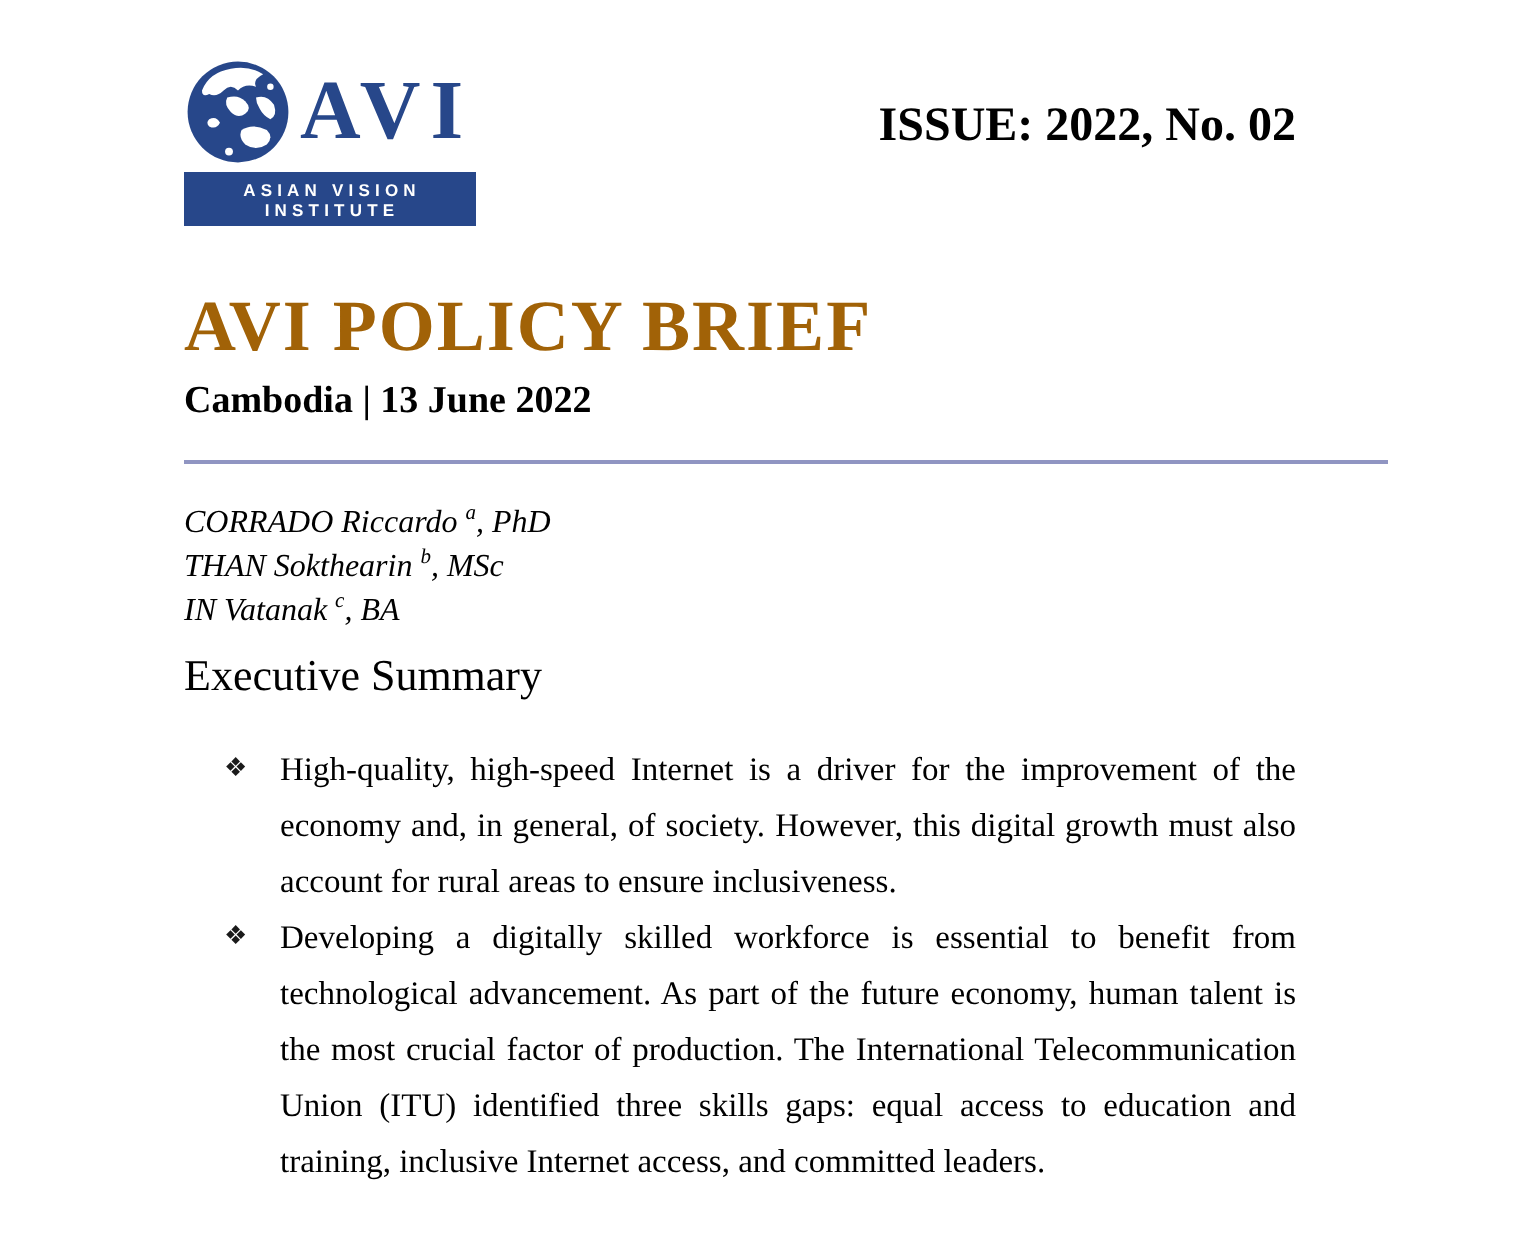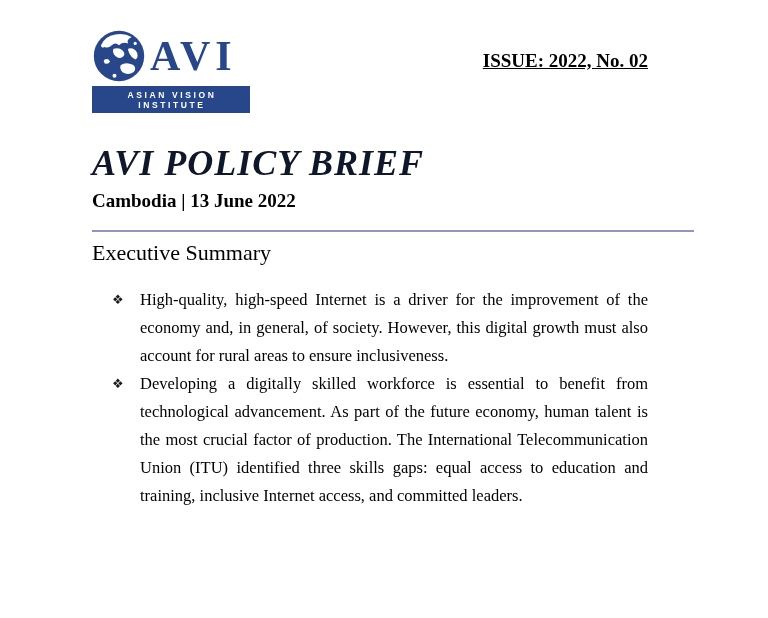--- a/index.html
+++ b/index.html
@@ -47,38 +47,36 @@
   .logo-banner {
     margin-top: 2px;
     background: #27478A;
     color: #ffffff;
     font-family: "Liberation Sans", sans-serif;
     font-weight: 700;
     font-size: 8.5px;
     letter-spacing: 2.6px;
     text-align: center;
     padding: 4px 0 3px 2px;
-    width: 158px;
+    width: 146px;
   }
   .issue-label {
     margin-top: 22px;
     font-weight: 700;
-    font-size: 19px;
+    font-size: 24px;
     white-space: nowrap;
-    text-decoration: underline;
   }
   
   .masthead-title {
     margin-top: 30px;
     font-weight: 700;
     font-size: 36px;
     line-height: 41px;
     letter-spacing: 1px;
-    color: #0f172a;
-    font-style: italic;
+    color: #a16207;
   }
   .dateline {
     margin-top: 5px;
     font-weight: 700;
     font-size: 19px;
     line-height: 24px;
   }
   .rule {
     margin-top: 17px;
     height: 2px;
@@ -156,20 +154,25 @@
     </div>
     <div class="issue-label">ISSUE: 2022, No. 02</div>
   </div>
 
   <div class="masthead-title">AVI POLICY BRIEF</div>
   <div class="dateline">Cambodia | 13 June 2022</div>
 
   <div class="rule"></div>
 
 
+  <div class="authors">
+    <div class="author-line"><span>CORRADO Riccardo</span> <span class="author-marker">a</span><span>, PhD</span></div>
+    <div class="author-line"><span>THAN Sokthearin</span> <span class="author-marker">b</span><span>, MSc</span></div>
+    <div class="author-line"><span>IN Vatanak</span> <span class="author-marker">c</span><span>, BA</span></div>
+  </div>
 
   <div class="section-heading">Executive Summary</div>
 
   <ul class="bullets">
     <li class="bullet-item"><span class="bullet-glyph">❖</span><span>High-quality, high-speed Internet is a driver for the improvement of the economy and, in general, of society. However, this digital growth must also account for rural areas to ensure inclusiveness.</span></li>
     <li class="bullet-item"><span class="bullet-glyph">❖</span><span>Developing a digitally skilled workforce is essential to benefit from technological advancement. As part of the future economy, human talent is the most crucial factor of production. The International Telecommunication Union (ITU) identified three skills gaps: equal access to education and training, inclusive Internet access, and committed leaders.</span></li>
   </ul>
 
 </div>
 

